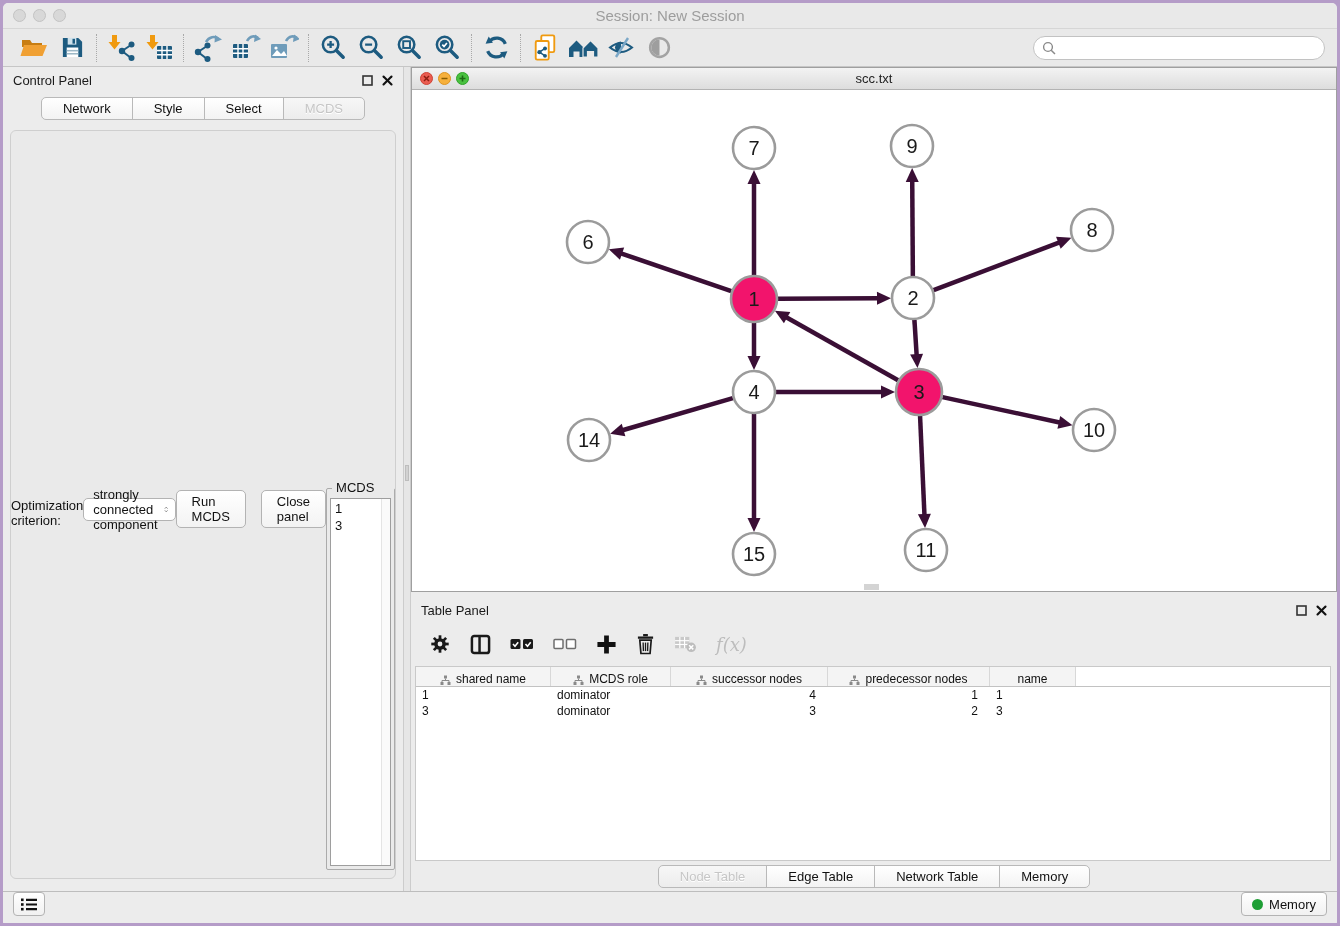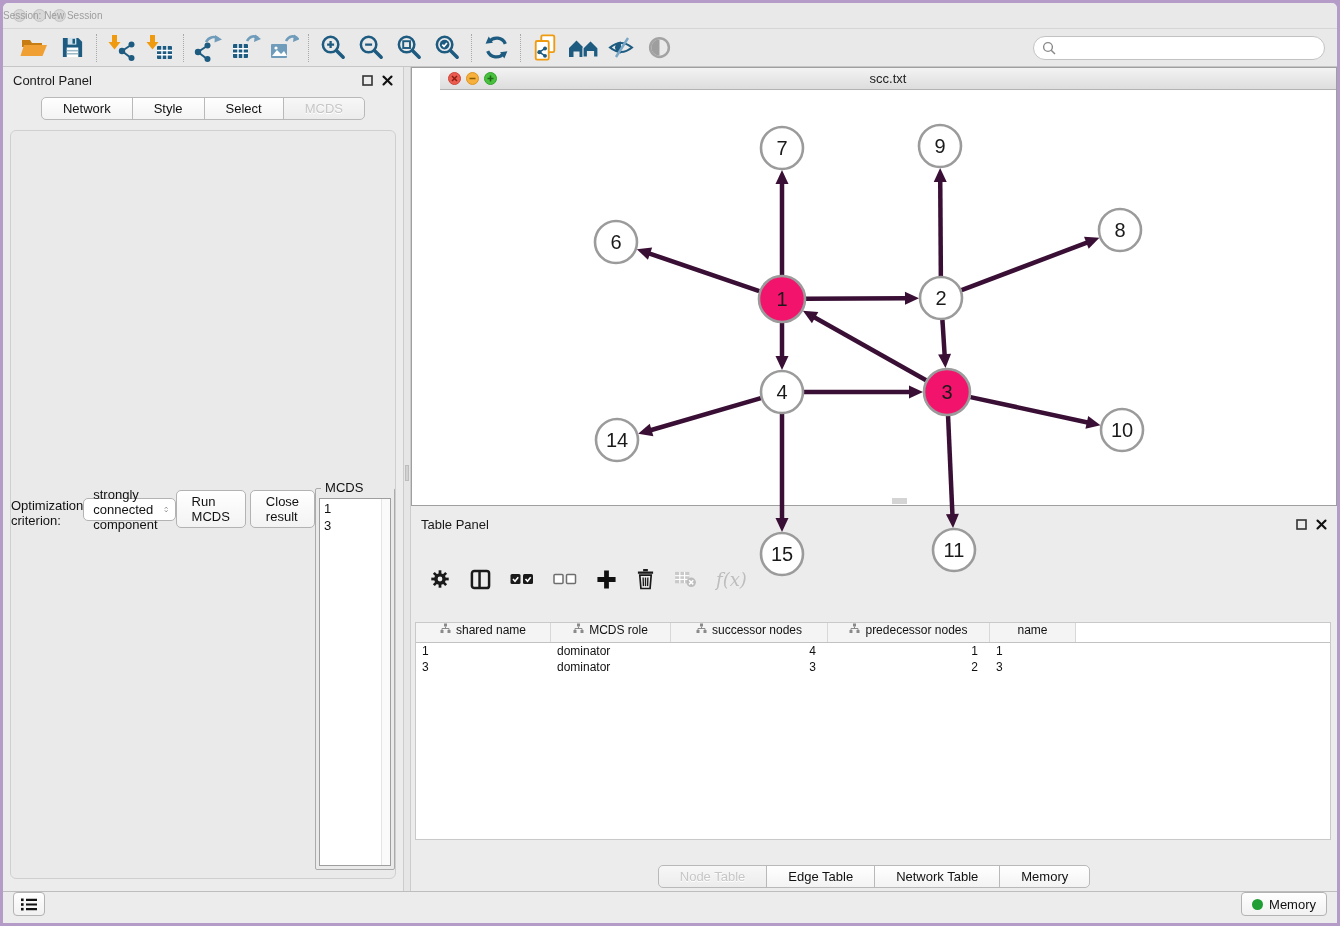--- a/index.html
+++ b/index.html
@@ -4,21 +4,21 @@
 <style>
   * { box-sizing: border-box; margin: 0; padding: 0; }
   html,body { width:1340px; height:926px; }
   body { font-family:"Liberation Sans", sans-serif; background:#b59cc8; overflow:hidden; }
   .frame { position:absolute; inset:0; border:3px solid #b59cc8; border-radius:8px 8px 4px 4px; background:#ececec; display:flex; flex-direction:column; overflow:hidden; }
 
   
   .titlebar { height:26px; background:#e9e9e9; border-bottom:1px solid #d6d6d6; position:relative; display:flex; align-items:center; border-radius:6px 6px 0 0; }
   .lights { display:flex; gap:7px; margin-left:10px; }
   .light { width:13px; height:13px; border-radius:50%; background:#d8d8d8; border:1px solid #c3c3c3; }
-  .win-title { position:absolute; left:0; right:0; text-align:left; color:#9d9d9d; font-size:10px; }
+  .win-title { position:absolute; left:0; right:0; text-align:center; color:#9d9d9d; font-size:15px; }
 
   
   .toolbar { height:38px; background:#e9e9e9; border-bottom:1px solid #c6c6c6; display:flex; align-items:center; padding:0 12px; }
   .tbtn { width:38px; height:32px; display:flex; align-items:center; justify-content:center; cursor:default; }
   .tsep { width:0; height:28px; border-left:1px dotted #a9a9a9; margin:0 5px; }
   .search { margin-left:auto; width:292px; height:24px; background:#fff; border:1px solid #c2c2c2; border-radius:12px; display:flex; align-items:center; padding-left:8px; gap:5px; }
   .search input { border:none; outline:none; flex:1; font-size:13px; background:transparent; height:20px; }
 
   
   .main { flex:1; display:flex; min-height:0; }
@@ -31,54 +31,54 @@
   .cp-tabs, .tp-tabs { display:flex; justify-content:center; }
   .cp-tabs { margin-top:4px; }
   .tab { padding:3px 21px; font-size:13px; color:#111; background:linear-gradient(#ffffff,#f3f3f3); border:1px solid #b9b9b9; margin-left:-1px; white-space:nowrap; }
   .tab:first-child { border-radius:5px 0 0 5px; margin-left:0; }
   .tab:last-child { border-radius:0 5px 5px 0; }
   .tab.selected { color:#c6c6c6; background:linear-gradient(#f7f7f7,#ececec); text-shadow:0 1px 0 #fff; }
   .cp-content { flex:1; margin:10px 7px 12px 7px; border:1px solid #cfcfcf; border-radius:6px; background:#eaeaea; display:flex; flex-direction:row; align-items:center; min-height:0; }
   .opt-label { margin-top:16px; font-size:13px; color:#111; }
   .combo { margin-top:9px; width:312px; height:23px; background:#fff; border:1px solid #b3b3b3; border-radius:5px; display:flex; align-items:center; padding:0 6px 0 9px; font-size:13px; color:#111; }
   .combo .sp { flex:1; }
-  .btn-row { margin-top:8px; display:flex; gap:4px; }
+  .btn-row { margin-top:8px; display:flex; gap:15px; }
   .btn { padding:3px 15px; font-size:13px; color:#111; background:linear-gradient(#ffffff,#f3f3f3); border:1px solid #b3b3b3; border-radius:5px; }
   .result-box { margin-top:auto; margin-bottom:8px; width:374px; height:382px; border:1px solid #ababab; border-radius:2px; position:relative; }
   .result-legend { position:absolute; top:-9px; left:5px; background:#eaeaea; padding:0 4px; font-size:13px; color:#111; }
   .result-area { position:absolute; inset:9px 3px 3px 3px; background:#fff; border:1px solid #9e9e9e; font-size:13px; line-height:17px; color:#111; padding:1px 4px; white-space:pre-line; }
   .result-scrollbar { position:absolute; top:10px; bottom:4px; right:4px; width:9px; background:#fafafa; border-left:1px solid #e4e4e4; }
 
   
   .vsplit { width:8px; background:#e6e6e6; border-left:1px solid #cccccc; border-right:1px solid #cccccc; position:relative; }
   .vsplit .grip { position:absolute; top:398px; left:1px; width:4px; height:16px; background:#d2d2d2; border:1px solid #bdbdbd; }
   .right-col { flex:1; display:flex; flex-direction:column; min-width:0; }
 
   
-  .net-frame { height:439px; border:1px solid #9f9f9f; background:#fff; display:flex; flex-direction:column;padding-left:28px; }
+  .net-frame { height:525px; border:1px solid #9f9f9f; background:#fff; display:flex; flex-direction:column; }
   .net-titlebar { height:22px; background:linear-gradient(#f3f3f3,#dddddd); border-bottom:1px solid #b3b3b3; position:relative; display:flex; align-items:center; }
   .net-lights { display:flex; gap:5px; margin-left:8px; z-index:2; }
   .nlight { width:13px; height:13px; border-radius:50%; display:flex; align-items:center; justify-content:center; }
   .nlight.red { background:#ea5c50; border:1px solid #cf4335; }
   .nlight.yellow { background:#f6b03b; border:1px solid #dd9421; }
   .nlight.green { background:#49c13f; border:1px solid #2fa32a; }
   .net-title { position:absolute; left:0; right:0; text-align:center; font-size:13px; color:#222; }
   .net-canvas { flex:1; position:relative; background:#fff; }
   .net-canvas svg { position:absolute; inset:0; }
   .canvas-grip { position:absolute; left:452px; bottom:1px; width:15px; height:6px; background:#d4d4d4; }
   .hsplit { height:5px; background:#ececec; }
 
   
-  .table-panel { flex:1; background:#ececec; display:flex; flex-direction:column; min-height:0;gap:21px; }
+  .table-panel { flex:1; background:#ececec; display:flex; flex-direction:column; min-height:0; }
   .tp-toolbar { height:42px; display:flex; align-items:center; padding-left:18px; gap:19px; }
   .tp-tool { display:flex; align-items:center; justify-content:center; height:26px; }
   .fx { font-family:"DejaVu Serif", serif; font-style:italic; font-size:18px; color:#bdbdbd; }
   .tp-table { flex:1; margin:1px 6px 0 4px; background:#fff; border:1px solid #c9c9c9; overflow:hidden; position:relative; }
   .thead { display:flex; height:20px; border-bottom:1px solid #c2c2c2; }
-  .th { background:#f4f4f4; border-right:1px solid #d8d8d8; display:flex; align-items:flex-start; justify-content:center; gap:5px; font-size:12px; color:#111; }
+  .th { background:#f4f4f4; border-right:1px solid #d8d8d8; display:flex; align-items:flex-end; justify-content:center; gap:5px; font-size:12px; color:#111; }
   .trow { display:flex; height:16px; align-items:center; font-size:12px; color:#111; }
   .td { padding:0 6px; overflow:hidden; white-space:nowrap; }
   .td.num { text-align:right; padding-right:12px; }
   .tp-tabbar { height:30px; display:flex; justify-content:center; align-items:center; }
 
   
   .statusbar { height:32px; border-top:1px solid #bdbdbd; background:#ececec; display:flex; padding:0 10px; }
   .status-btn { height:24px; background:linear-gradient(#ffffff,#f1f1f1); border:1px solid #b3b3b3; border-radius:4px; display:flex; align-items:center; justify-content:center; padding:0 6px; }
   .memory-btn { margin-left:auto; gap:6px; font-size:13px; color:#111; padding:0 10px; display:flex; align-items:center; height:24px; background:linear-gradient(#ffffff,#f1f1f1); border:1px solid #b3b3b3; border-radius:4px; }
   .mem-dot { width:11px; height:11px; border-radius:50%; background:#1e9e35; }
@@ -292,21 +292,21 @@
         <div class="opt-label">Optimization criterion:</div>
         <div class="combo">
           <span>strongly connected component</span>
           <span class="sp"></span>
           <svg width="11" height="15" viewBox="0 0 11 15">
               <path d="M2 5.5 L5.5 1.5 L9 5.5 M2 9.5 L5.5 13.5 L9 9.5" fill="none" stroke="#666" stroke-width="1.7"></path>
             </svg>
         </div>
         <div class="btn-row">
           <div class="btn">Run MCDS</div>
-          <div class="btn">Close result</div>
+          <div class="btn">Close panel</div>
         </div>
 
         <div class="result-box">
           <div class="result-legend">MCDS result (2 nodes)</div>
           <div class="result-area" id="result-area">1
 3</div>
           <div class="result-scrollbar"></div>
         </div>
       </div>
     </div>

